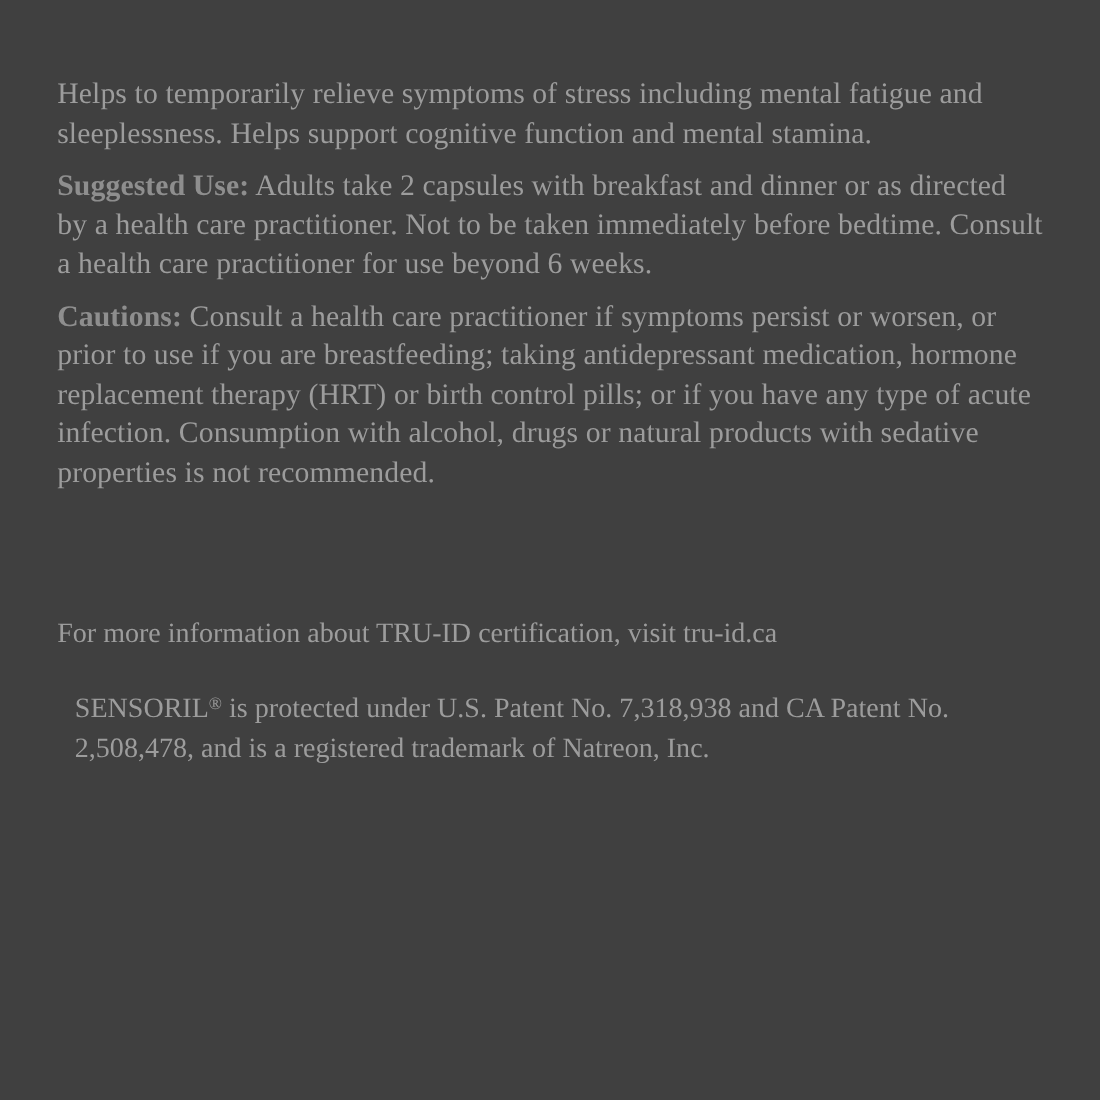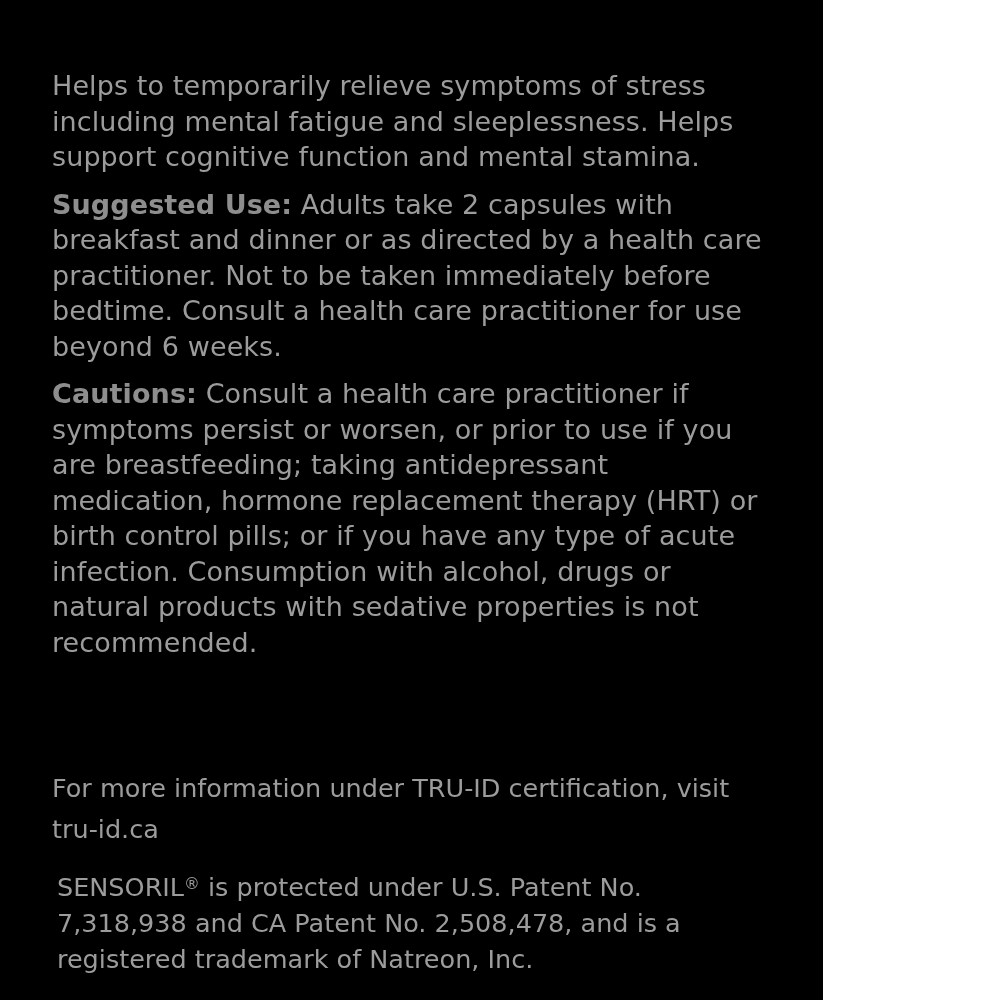--- a/index.html
+++ b/index.html
@@ -9,24 +9,25 @@
   body {
     width: 1000px;
     height: 1000px;
     background: #ffffff;
     font-family: "DejaVu Sans", sans-serif;
     color: #9b9b9b;
     overflow: hidden;
   }
   .page {
     box-sizing: border-box;
-    width: 823px;
+    width: 1000px;
     height: 1000px;
     padding: 68px 52px 0 52px;
-    background: #000000;
+    background: #404040;
+    font-family: Liberation Serif, serif;
   }
   .block {
     font-size: 27px;
     line-height: 35.5px;
     letter-spacing: 0.1px;
     color: #9c9c9c;
     margin: 0 0 12px 0;
     font-weight: 400;
   }
   .block.tight {
@@ -45,21 +46,21 @@
     color: #9c9c9c;
     margin: 0;
   }
   .footer-gap {
     height: 14px;
   }
   .footer-para {
     font-size: 25.5px;
     line-height: 36px;
     color: #9c9c9c;
-    margin: 5px;
+    margin: 16px;
   }
   sup.reg {
     font-size: 0.62em;
     vertical-align: 0.45em;
     line-height: 0;
   }
 </style>
 </head>
 <body>
 
@@ -67,19 +68,19 @@
 
   <p class="block">Helps to temporarily relieve symptoms of stress including mental fatigue and sleeplessness. Helps support cognitive function and mental stamina.</p>
 
   <p class="block"><span class="lead-label">Suggested Use:</span><span> Adults take 2 capsules with breakfast and dinner or as directed by a health care practitioner. Not to be taken immediately before bedtime. Consult a health care practitioner for use beyond 6 weeks.</span></p>
 
   <p class="block tight"><span class="lead-label">Cautions:</span><span> Consult a health care practitioner if symptoms persist or worsen, or prior to use if you are breastfeeding; taking antidepressant medication, hormone replacement therapy (HRT) or birth control pills; or if you have any type of acute infection. Consumption with alcohol, drugs or natural products with sedative properties is not recommended.</span></p>
 
 
   <div class="spacer-large"></div>
 
-  <p class="footer-block">For more information under TRU-ID certification, visit tru-id.ca</p>
+  <p class="footer-block">For more information about TRU-ID certification, visit tru-id.ca</p>
 
   <div class="footer-gap"></div>
 
   <p class="footer-para"><span>SENSORIL</span><sup class="reg">®</sup><span> is protected under U.S. Patent No. 7,318,938 and CA Patent No. 2,508,478, and is a registered trademark of Natreon, Inc.</span></p>
 
 </div>
 
 </body></html>

